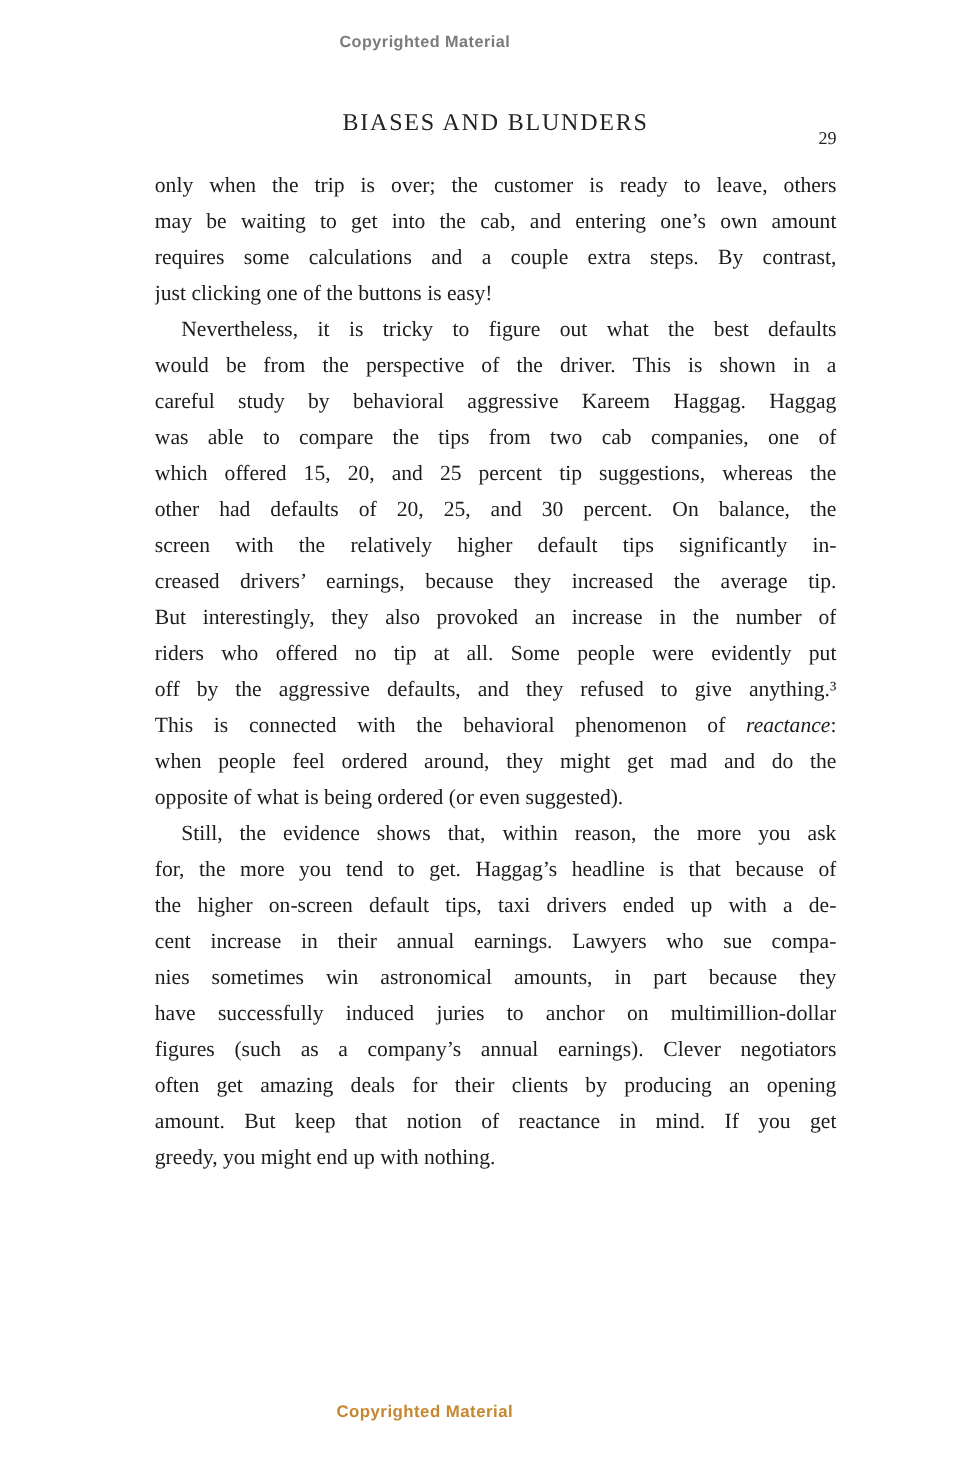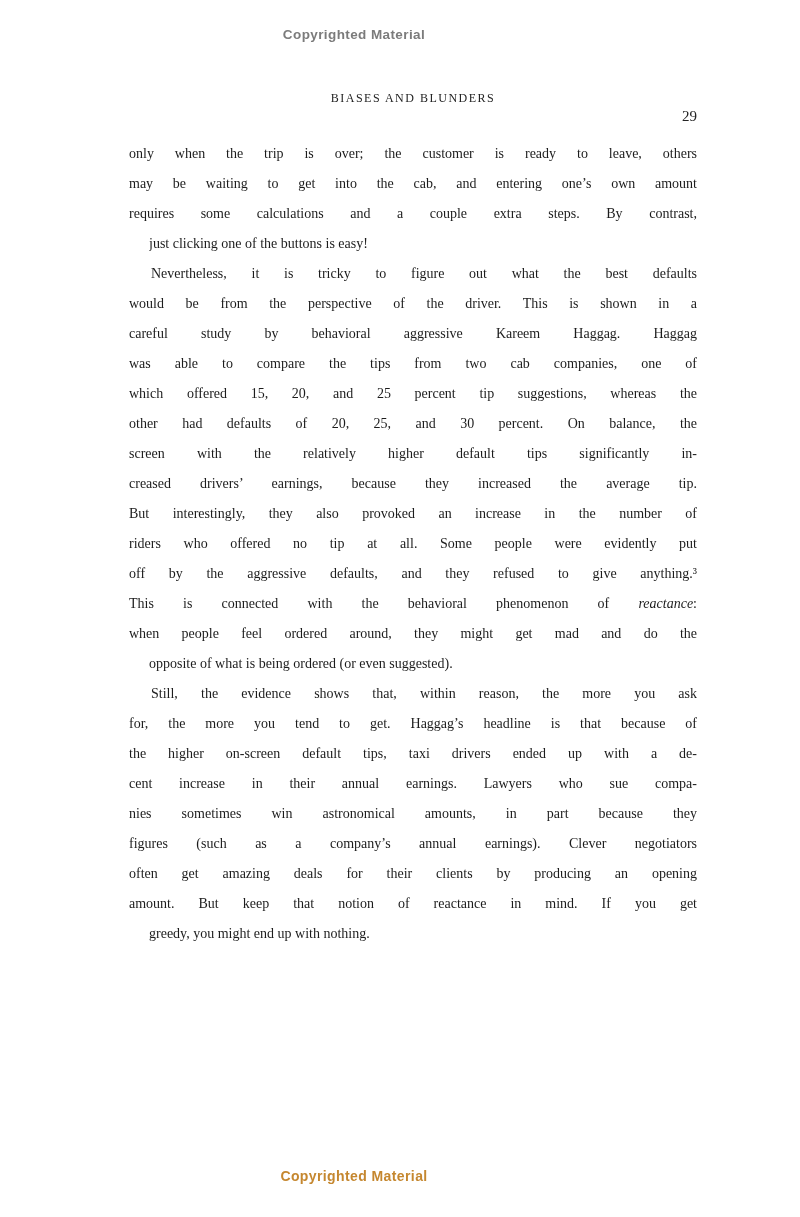--- a/index.html
+++ b/index.html
@@ -38,54 +38,53 @@
     position: absolute;
     left: 129px;
     top: 91px;
     width: 568px;
     height: 22px;
   }
   .chapter-title {
     display: block;
     width: 100%;
     text-align: center;
-    font-size: 12px;
+    font-size: 20px;
     letter-spacing: 1.5px;
     color: #232323;
     font-family: "Liberation Serif", serif;
   }
   .page-number {
     position: absolute;
     right: 0;
     top: 1px;
     font-size: 15px;
     color: #232323;
     font-family: "Liberation Serif", serif;
     margin-top: 16px;
   }
   .textblock {
     position: absolute;
     left: 129px;
     top: 139px;
     width: 568px;
-    font-size: 14px;
+    font-size: 18px;
     line-height: 30px;
     color: #1c1c1c;
   }
   .para { margin: 0; padding: 0; }
   .line {
     text-align: justify;
     text-align-last: justify;
     height: 30px;
     overflow: hidden;
     white-space: normal;
   }
   .line.last {
     text-align-last: left;
-    margin-left: 20px;
   }
   .line.indent {
     text-indent: 22px;
   }
   .italic { font-style: italic; }
 </style>
 </head>
 <body>
 
 <div class="page">
@@ -118,20 +117,21 @@
         <div class="line">This is connected with the behavioral phenomenon of <span class="italic">reactance</span>:</div>
         <div class="line">when people feel ordered around, they might get mad and do the</div>
         <div class="line last">opposite of what is being ordered (or even suggested).</div>
       </div>
       <div class="para">
         <div class="line indent">Still, the evidence shows that, within reason, the more you ask</div>
         <div class="line">for, the more you tend to get. Haggag’s headline is that because of</div>
         <div class="line">the higher on-screen default tips, taxi drivers ended up with a de-</div>
         <div class="line">cent increase in their annual earnings. Lawyers who sue compa-</div>
         <div class="line">nies sometimes win astronomical amounts, in part because they</div>
+        <div class="line">have successfully induced juries to anchor on multimillion-dollar</div>
         <div class="line">figures (such as a company’s annual earnings). Clever negotiators</div>
         <div class="line">often get amazing deals for their clients by producing an opening</div>
         <div class="line">amount. But keep that notion of reactance in mind. If you get</div>
         <div class="line last">greedy, you might end up with nothing.</div>
       </div>
     </div>
 
   <div class="watermark bottom">Copyrighted Material</div>
 </div>
 

